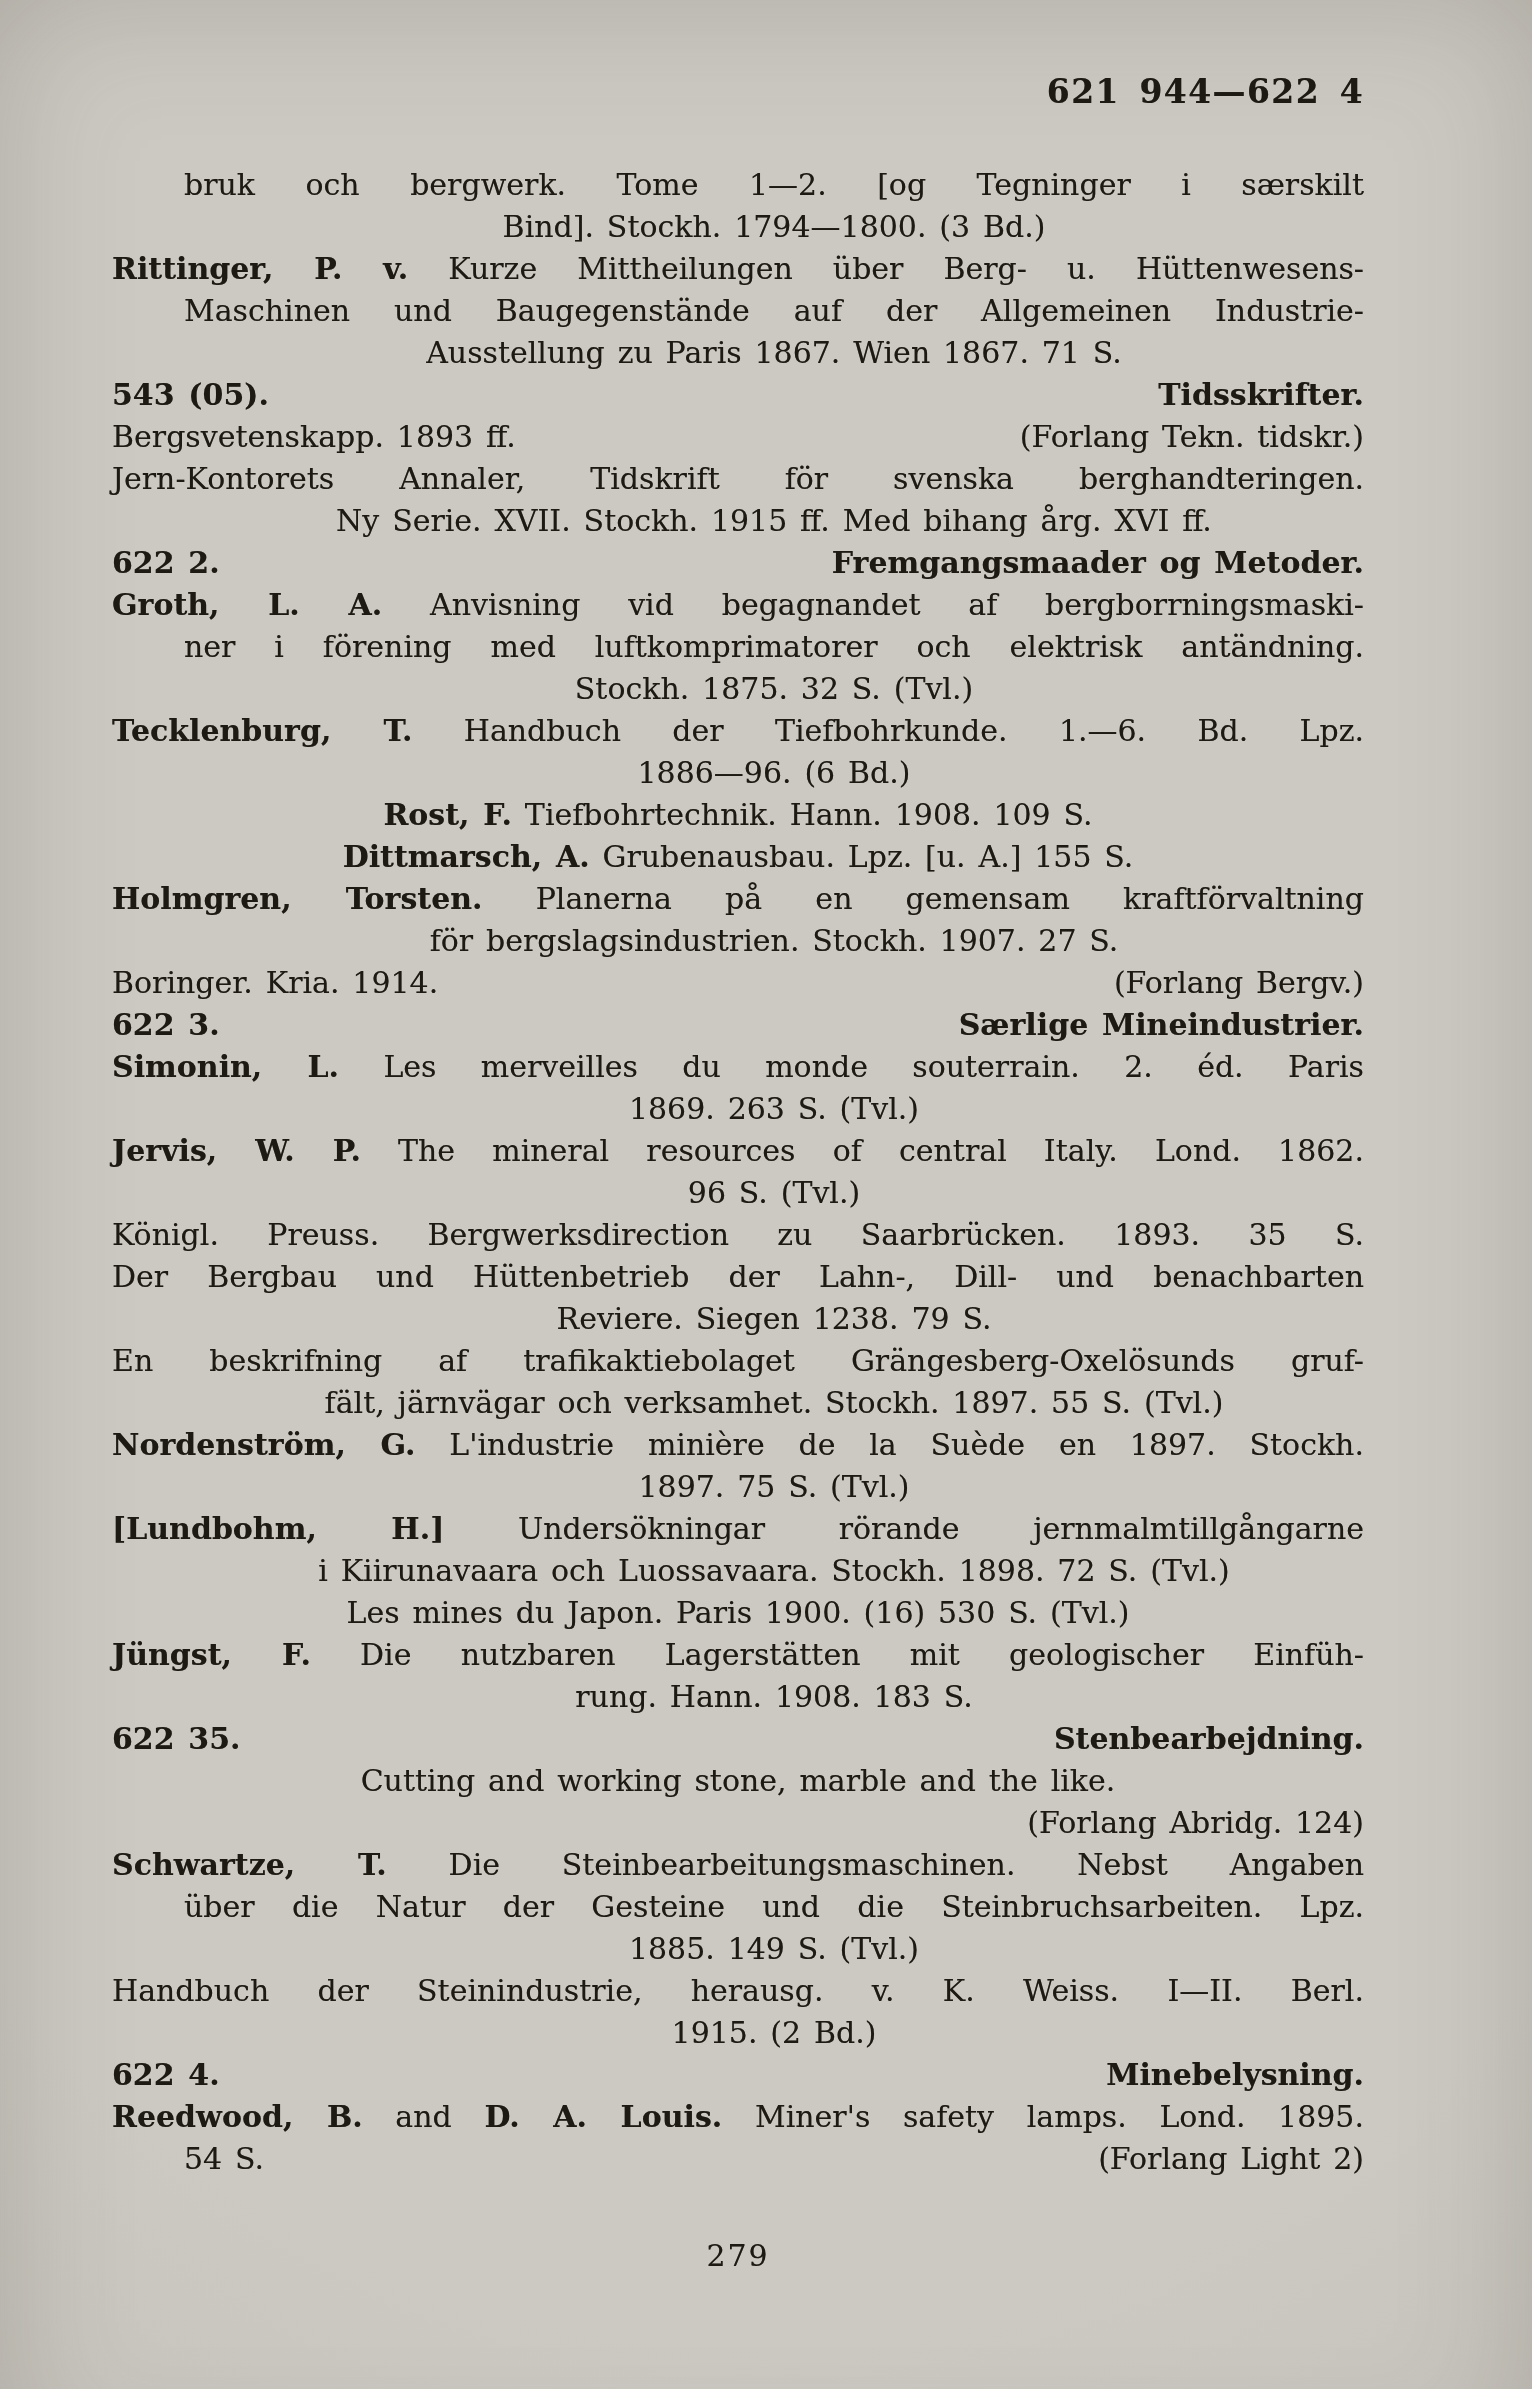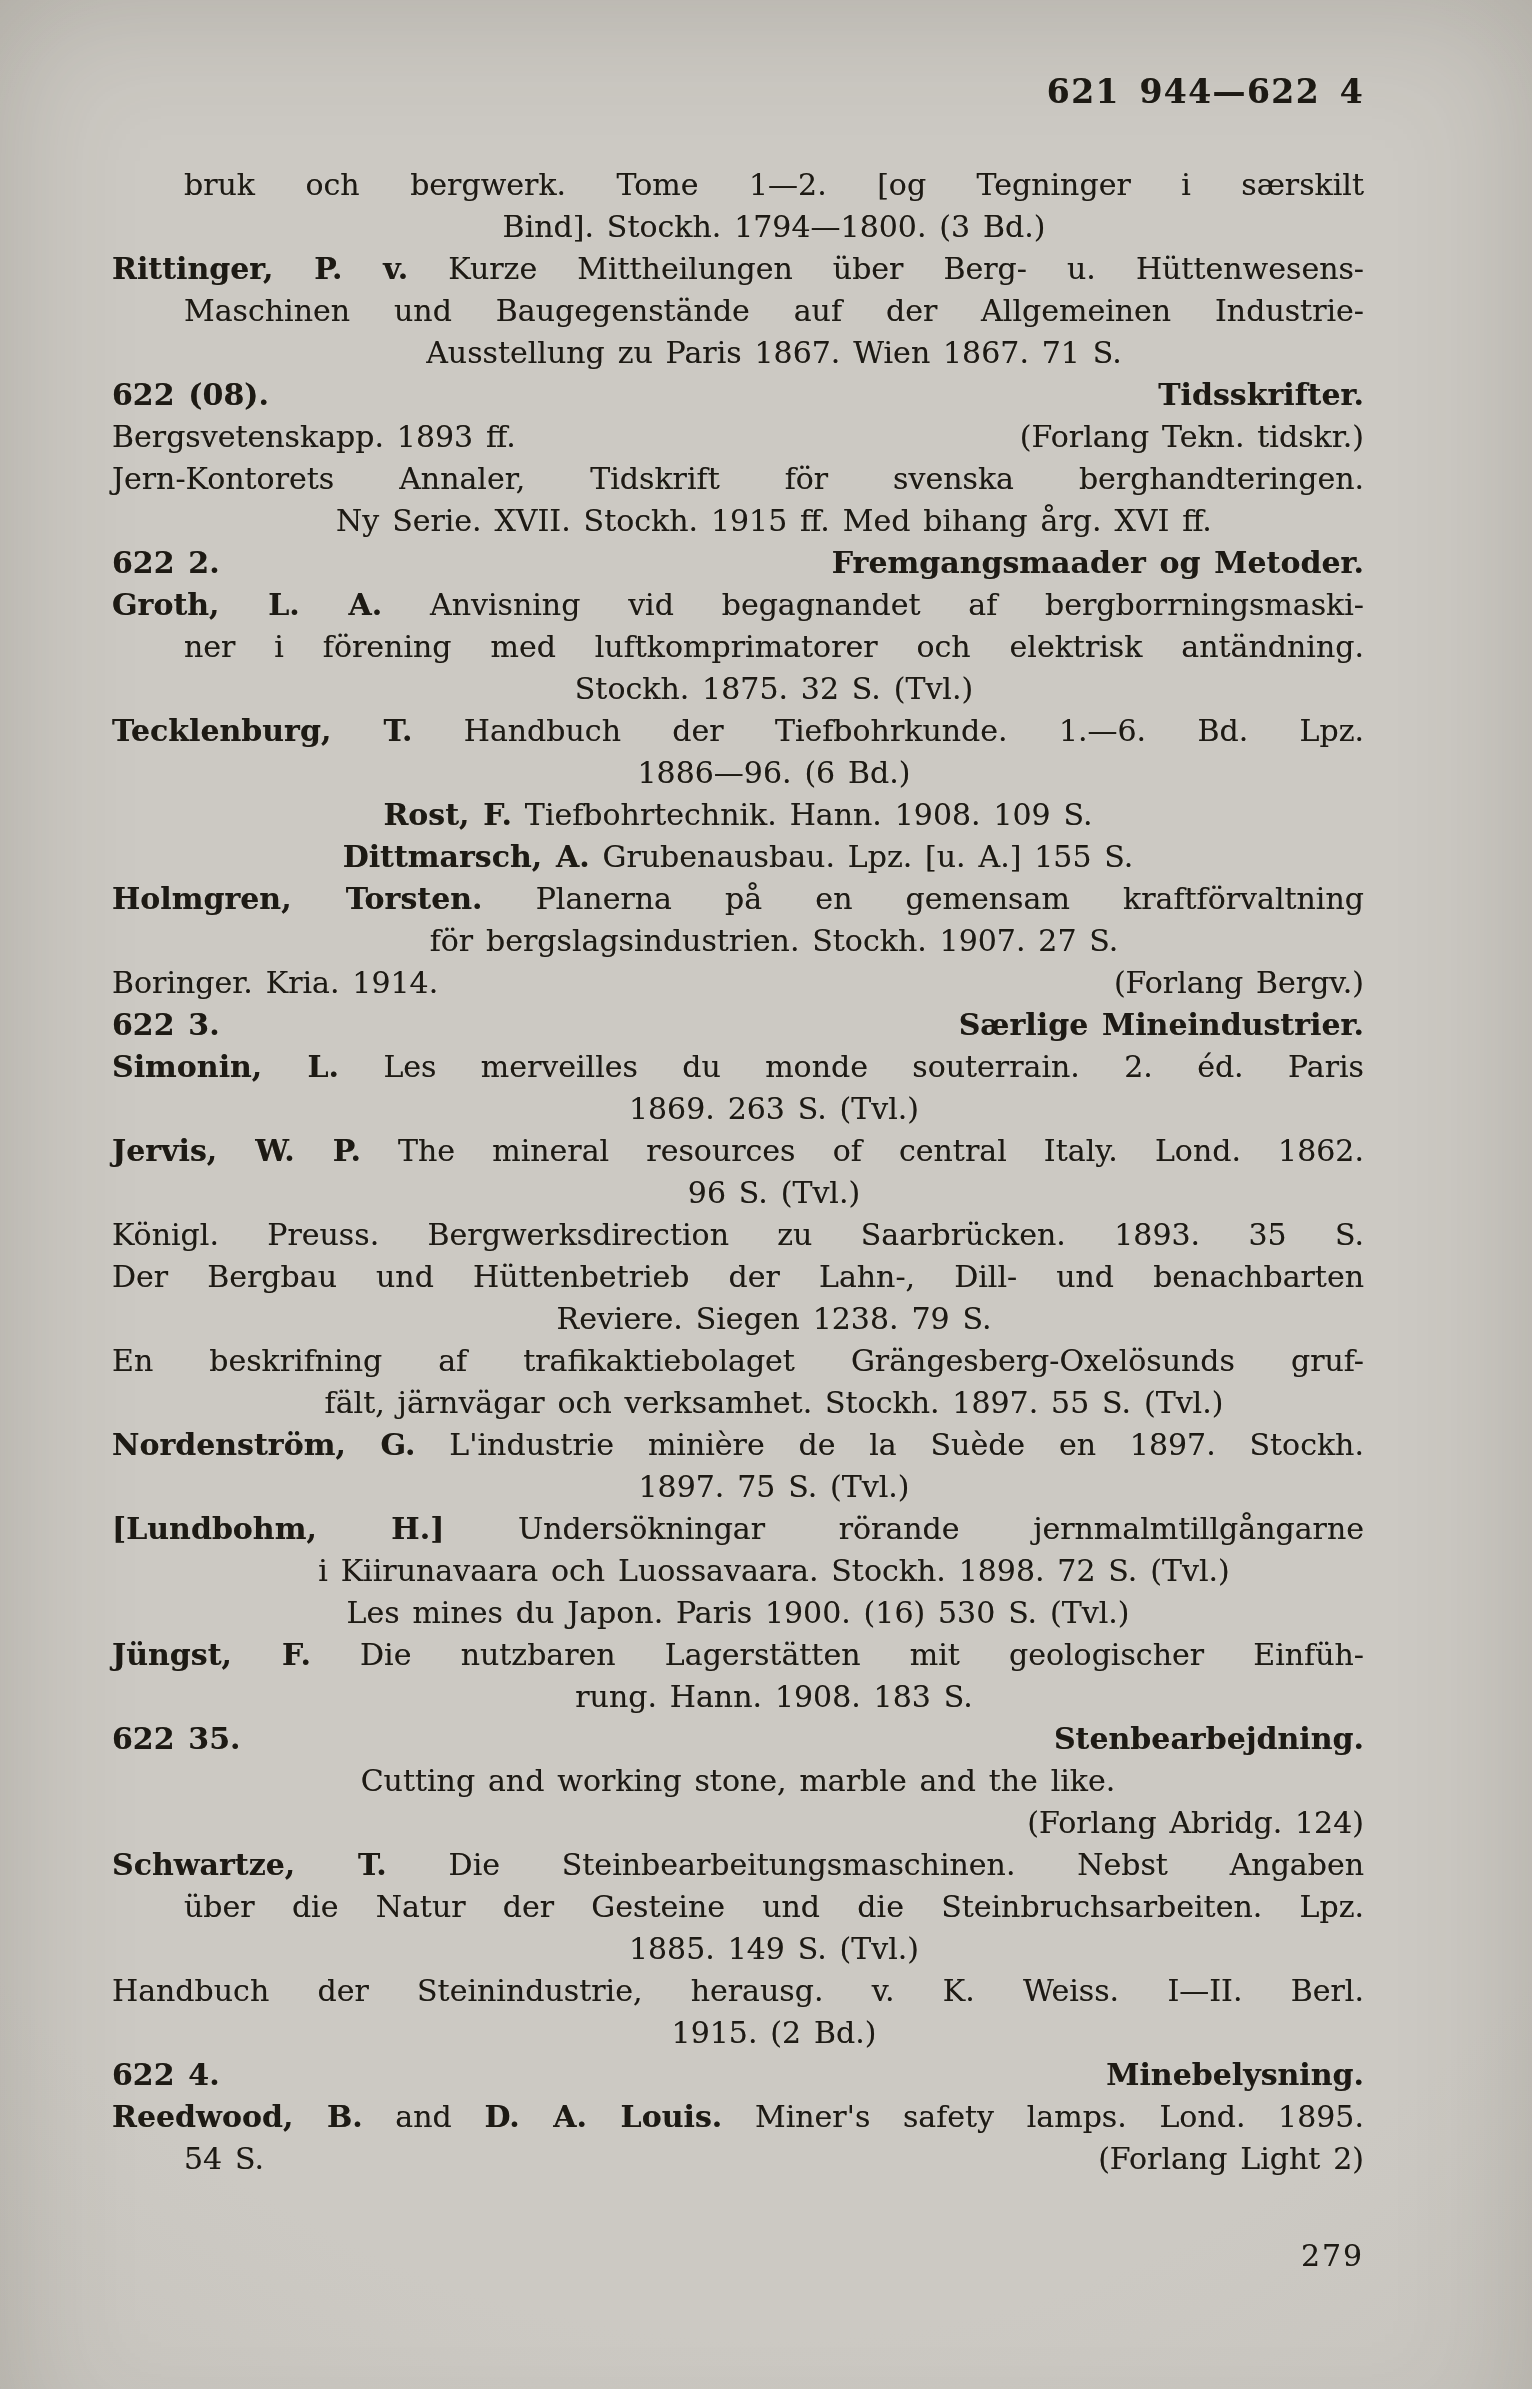--- a/index.html
+++ b/index.html
@@ -48,39 +48,39 @@
   .line.indent { padding-left: 72px; }
   .line.split {
     display: flex;
     justify-content: space-between;
     align-items: baseline;
   }
   .b { font-weight: 700; }
   .page-number {
     font-size: 30px;
     line-height: 42px;
-    text-align: right;
+    text-align: center;
     letter-spacing: 1.9px;
     margin-top: 55px;
   }
 </style>
 </head>
 <body>
 
 <div class="page">
   <div class="text-col">
     <div class="header-line">621 944—622 4</div>
     <div id="text-block">
         <div class="line indent just"><span><span>bruk och bergwerk. Tome 1—2. [og Tegninger i særskilt</span></span></div>
         <div class="line indent"><span><span>Bind]. Stockh. 1794—1800. (3 Bd.)</span></span></div>
         <div class="line just"><span><span class="b">Rittinger, P. v.</span><span> Kurze Mittheilungen über Berg- u. Hüttenwesens-</span></span></div>
         <div class="line indent just"><span><span>Maschinen und Baugegenstände auf der Allgemeinen Industrie-</span></span></div>
         <div class="line indent"><span><span>Ausstellung zu Paris 1867. Wien 1867. 71 S.</span></span></div>
         <div class="line split">
-          <span><span class="b">622 (08).</span></span>
+          <span><span class="b">543 (05).</span></span>
           <span class="b">Tidsskrifter.</span>
         </div>
         <div class="line split">
           <span><span>Bergsvetenskapp. 1893 ff.</span></span>
           <span class="">(Forlang Tekn. tidskr.)</span>
         </div>
         <div class="line just"><span><span>Jern-Kontorets Annaler, Tidskrift för svenska berghandteringen.</span></span></div>
         <div class="line indent"><span><span>Ny Serie. XVII. Stockh. 1915 ff. Med bihang årg. XVI ff.</span></span></div>
         <div class="line split">
           <span><span class="b">622 2.</span></span>

